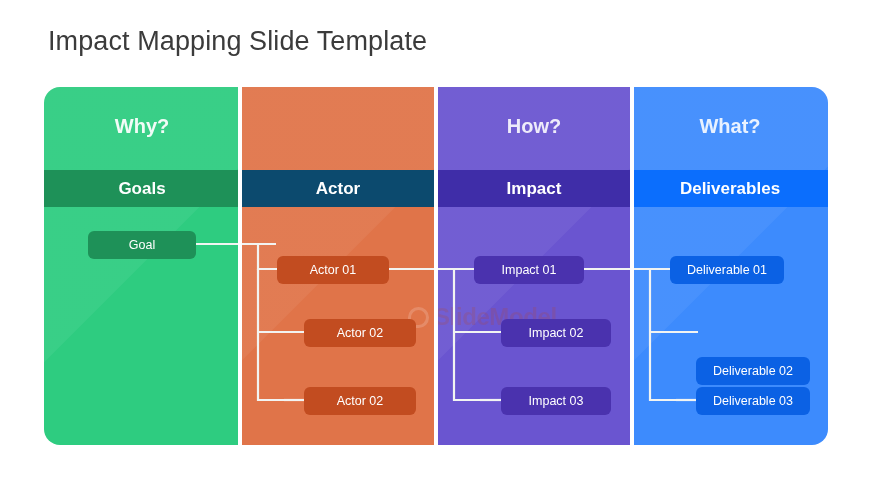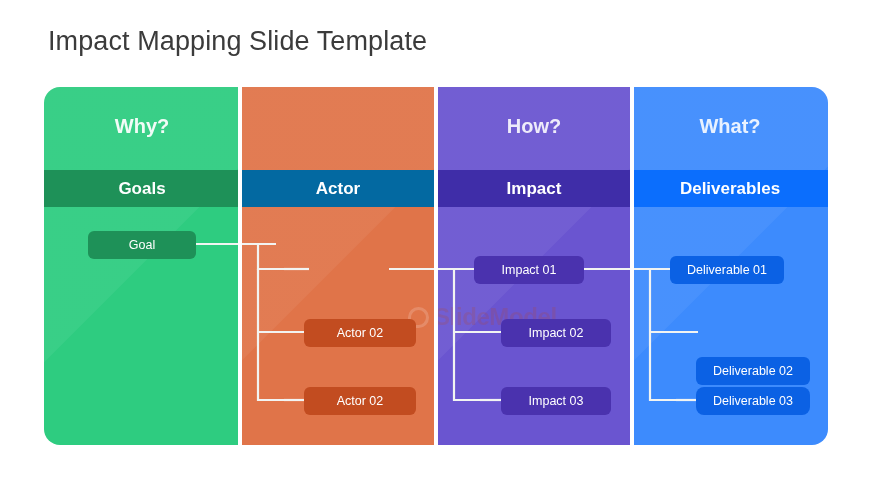--- a/index.html
+++ b/index.html
@@ -94,21 +94,21 @@
     height: 37px;
     display: flex;
     align-items: center;
     justify-content: center;
     font-size: 17px;
     font-weight: bold;
     color: #ffffff;
     z-index: 3;
   }
   .col-why  .band { background: #1e9158; }
-  .col-who  .band { background: #0369a1; }
+  .col-who  .band { background: #0c4a6e; }
   .col-how  .band { background: #3f2da8; }
   .col-what .band { background: #0b6efd; }
 
   
   .watermark {
     position: absolute;
     left: 364px;
     top: 216px;
     z-index: 2;
     display: flex;
@@ -233,24 +233,25 @@
     <path d="M632 182 L606 182 L606 313 L632 313"></path>
     <line x1="606" y1="245" x2="654" y2="245"></line>
     <line x1="632" y1="182" x2="654" y2="182"></line>
     <line x1="632" y1="313" x2="654" y2="313"></line>
 
     <line x1="240" y1="313" x2="265" y2="313"></line>
   </svg>
 
   <div class="node node-goal" style="left:44px; top:144px; width:108px;">Goal</div>
 
+  <div class="node node-actor" style="left:233px; top:169px; width:112px;">Actor 01</div>
   <div class="node node-actor" style="left:260px; top:232px; width:112px;">Actor 02</div>
   <div class="node node-actor" style="left:260px; top:300px; width:112px;">Actor 02</div>
 
   <div class="node node-impact" style="left:430px; top:169px; width:110px;">Impact 01</div>
   <div class="node node-impact" style="left:457px; top:232px; width:110px;">Impact 02</div>
   <div class="node node-impact" style="left:457px; top:300px; width:110px;">Impact 03</div>
 
   <div class="node node-deliverable" style="left:626px; top:169px; width:114px;">Deliverable  01</div>
   <div class="node node-deliverable" style="left:652px; top:232px; width:114px;margin-top:38px;">Deliverable  02</div>
-  <div class="node node-deliverable" style="left:652px; top:300px; width:114px;border-radius:8px;">Deliverable  03</div>
+  <div class="node node-deliverable" style="left:652px; top:300px; width:114px;">Deliverable  03</div>
 
 </div>
 
 </body></html>

